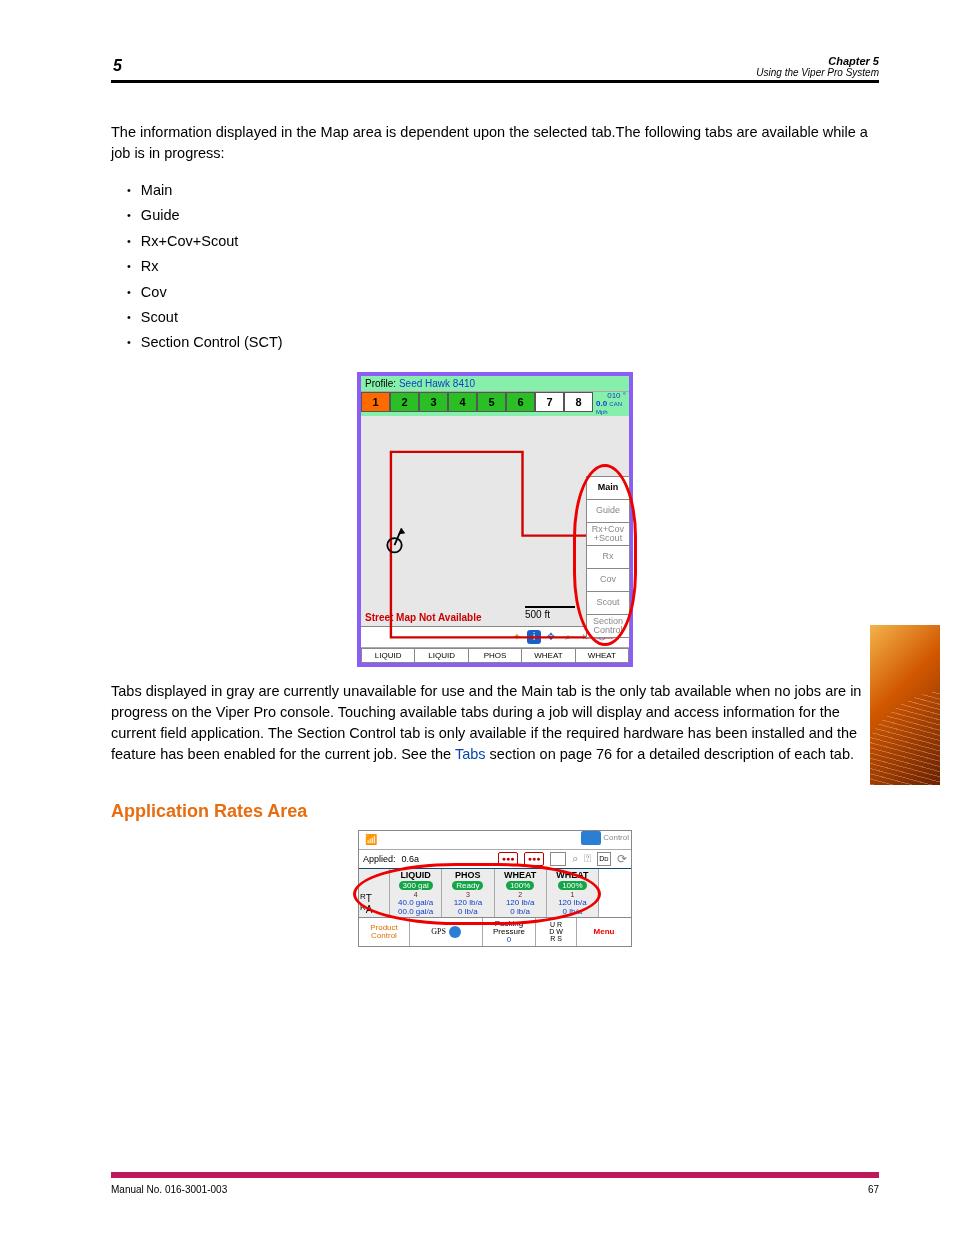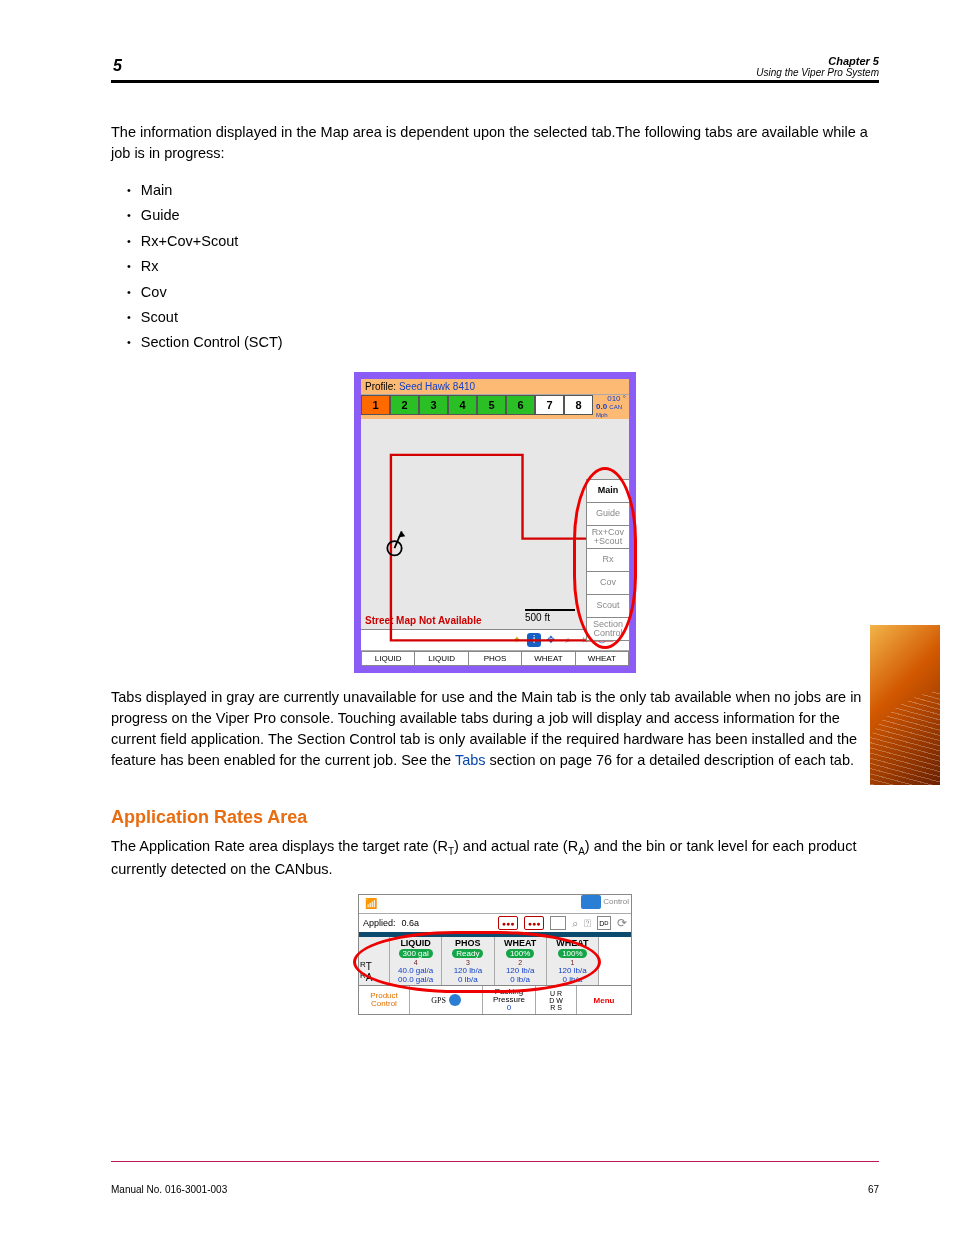--- a/index.html
+++ b/index.html
@@ -52,23 +52,23 @@
     font-size:11px;
     color:#000;
   }
   .link-ref { color: #0645AD; text-decoration: none; }
   .sub { font-size: 10px; vertical-align: sub; }
 
   
   .map-shot {
     width: 268px;
     margin: 16px auto 14px auto;
-    border: 7px solid #8b5cf6;
+    border: 4px solid #8b5cf6;
     font-size: 10px;
-    background: #fdba74;
+    background: #86efac;
     position: relative;
   }
   .profile-row { padding: 2px 4px; border-bottom:1px solid #aaa; color:#000; }
   .profile-row .pname { color:#1140c9; }
   .row2 { display:flex; }
   .sect-box { width: 27px; height:18px; border:1px solid #555; display:flex; align-items:center; justify-content:center; font-size:11px; font-weight:bold; }
   .sect-on { background:#2bbf26; }
   .sect-first { background:#ff6a00; }
   .sect-off { background:#fff; }
   .gps-box { flex:1; display:flex; flex-direction:column; align-items:flex-end; justify-content:center; padding:0 3px; font-size:8px; color:#1140c9; line-height:1;}
@@ -93,21 +93,21 @@
     width: 272px;
     margin: 2px auto 0 auto;
     border: 1px solid #888;
     font-size: 9px;
     position: relative;
     background: #fff;
   }
   .rs-top { height:18px; background:#fff; border-bottom:1px solid #aaa; position:relative;}
   .rs-top .conn { position:absolute; right:30px; top:0; width:20px;height:14px; background:#2a7fd4; border-radius:2px;}
   .rs-top .ctrl { position:absolute; right:2px; top:2px; font-size:8px; color:#888;}
-  .rs-applied { display:flex; align-items:center; padding:2px 4px; border-bottom:5px solid #0c4a6e; gap:6px;}
+  .rs-applied { display:flex; align-items:center; padding:2px 4px; border-bottom:1px solid #0c4a6e; gap:6px;}
   .rs-applied .status-ico { width:18px;height:12px; border:1px solid #b00; border-radius:2px; display:flex;align-items:center;justify-content:center; color:#b00; font-size:7px;}
   .rate-table { display:flex; background:#ececec; border-bottom:1px solid #888; position:relative;}
   .rate-col0 { width:28px; display:flex; flex-direction:column; justify-content:flex-end; padding:2px 1px; color:#000; font-size:8px; line-height:1.1;}
   .rate-col { flex:1; border-left:1px solid #aaa; display:flex;flex-direction:column; align-items:center; padding:1px 0;}
   .rate-col .hdr { color:#000; font-weight:bold; font-size:9px;}
   .rate-col .pill { background:#14a547; color:#fff; border-radius:8px; padding:0 4px; font-size:8px; margin:1px 0;}
   .rate-col .num { color:#6b2020; font-size:7px;}
   .rate-col .tgt { color:#1140c9; font-size:8px;}
   .rate-col .act { color:#1140c9; font-size:8px;}
   .rs-bottom { display:flex; }
@@ -134,22 +134,22 @@
     background: repeating-linear-gradient(15deg, rgba(255,255,255,0.25) 0px, rgba(255,255,255,0.25) 1px, transparent 1px, transparent 5px);
     border-top-left-radius:120px;
   }
 
   
   .footer {
     position:absolute;
     bottom:40px;
     left:111px;
     right:75px;
-    border-top:1px solid #be185d;
-    padding-top:22px;
+    border-top:6px solid #be185d;
+    padding-top:6px;
     display:flex;
     justify-content:space-between;
     font-size:10px;
     color:#000;
     text-align:center;
   }
 </style>
 </head>
 <body>
 <div class="page">
@@ -245,23 +245,20 @@
       <div class="prod-tab">WHEAT</div>
       <div class="prod-tab">WHEAT</div>
     </div>
   </div>
 
   <p>
     <span>Tabs displayed in gray are currently unavailable for use and the Main tab is the only tab available when no jobs are in progress on the Viper Pro console. Touching available tabs during a job will display and access information for the current field application. The Section Control tab is only available if the required hardware has been installed and the feature has been enabled for the current job. See the </span><a class="link-ref">Tabs</a><span> section on page 76 for a detailed description of each tab.</span>
   </p>
 
   <div class="section-title">Application Rates Area</div>
-  <p>
-    <span>The Application Rate area displays the target rate (R</span><span class="sub">T</span><span>) and actual rate (R</span><span class="sub">A</span><span>) and the bin or tank level for each product currently detected on the CANbus.</span>
-  </p>
 
   <div class="rate-shot">
     <div class="rs-top">
       <span style="position:absolute;left:6px;top:3px;color:#c00;font-weight:bold;font-size:10px;">📶</span>
       <div class="conn"></div>
       <span class="ctrl">Control</span>
     </div>
     <div class="rs-applied">
       <span>Applied:</span>
       <span>0.6a</span>

